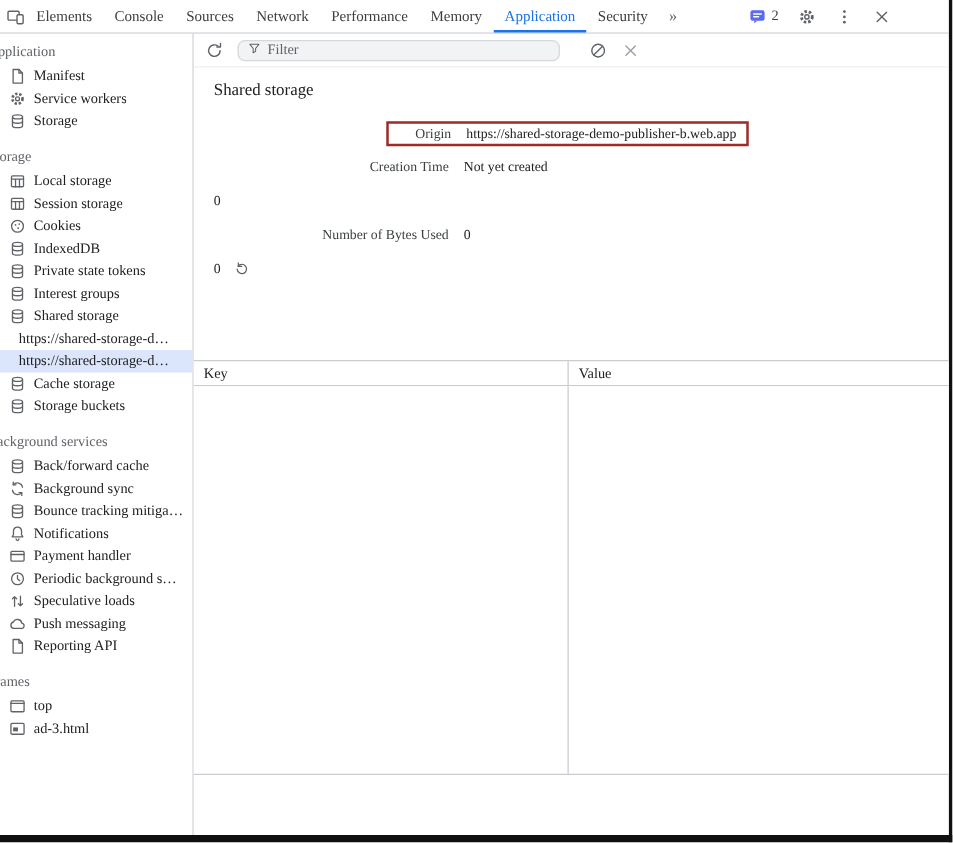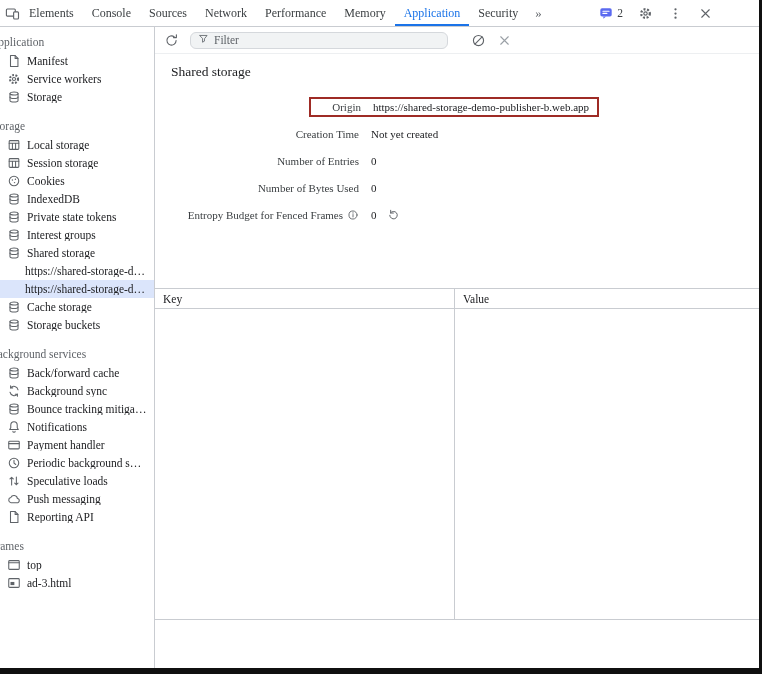--- a/index.html
+++ b/index.html
@@ -26,21 +26,21 @@
   .issues .icon{width:14px;height:14px}
   .issues-count{font-size:11.5px;color:#3c4043}
 
   
   .body{flex:1;display:flex;min-height:0}
   .sidebar{width:155px;flex:none;border-right:1px solid #c9ccd1;padding-top:7px;overflow:hidden;font-size:11.5px;background:#fff}
   .section{margin-bottom:12px}
   .section-title{color:#5f6368;padding:2px 0 4px;margin-left:-10px;white-space:nowrap;cursor:pointer}
   .tree-item{display:flex;align-items:center;height:18px;padding-left:7px;white-space:nowrap;cursor:pointer;color:#202124}
   .tree-item .icon{width:14px;height:14px;margin-right:6px;flex:none}
-  .tree-item.child{padding-left:25px}
+  .tree-item.child{padding-left:15px}
   .tree-item.selected{background:var(--selection-bg,#dbe5fb)}
   .tree-label{overflow:hidden}
 
   
   .panel{flex:1;min-width:0;display:flex;flex-direction:column;background:#fff}
   .toolbar{height:27px;flex:none;display:flex;align-items:center;gap:11px;padding:0 9px;border-bottom:1px solid #edeff1}
   .filter-box{display:flex;gap:5px;height:17px;width:258px;background:#f1f3f4;border:1px solid #d5d8dc;border-radius:6px;padding:0 7px;cursor:text}
   .filter-box .icon{width:11px;height:11px;flex:none}
   .filter-box input{flex:1;border:0;background:none;outline:none;font:inherit;font-size:11.5px;color:#202124;min-width:0}
   .filter-box input::placeholder{color:#5f6368}
@@ -412,50 +412,37 @@
                 <div class="meta-label">
                   <span>Creation Time</span>
                 </div>
                 <div class="meta-value">
                   <span>Not yet created</span>
                 </div>
               </div>
             </div>
             <div class="meta-row">
               <div class="meta-inner">
-                <div class="meta-label">
-                  <span>Number of Entries</span>
-                </div>
                 <div class="meta-value">
                   <span>0</span>
                 </div>
               </div>
             </div>
             <div class="meta-row">
               <div class="meta-inner">
                 <div class="meta-label">
                   <span>Number of Bytes Used</span>
                 </div>
                 <div class="meta-value">
                   <span>0</span>
                 </div>
               </div>
             </div>
             <div class="meta-row">
               <div class="meta-inner">
-                <div class="meta-label">
-                  <span>Entropy Budget for Fenced Frames</span>
-                  <span class="icon">
-                    <svg viewBox="0 0 16 16">
-                      <circle cx="8" cy="8" r="5.4" fill="none" stroke="#5f6368" stroke-width="1.2" stroke-linecap="round" stroke-linejoin="round"></circle>
-                      <path d="M8 7.4v3.2" fill="none" stroke="#5f6368" stroke-width="1.2" stroke-linecap="round" stroke-linejoin="round"></path>
-                      <circle cx="8" cy="5.2" r="0.8" fill="#5f6368"></circle>
-                    </svg>
-                  </span>
-                </div>
                 <div class="meta-value">
                   <span>0</span>
                   <span class="icon reset-btn">
                     <svg viewBox="0 0 16 16">
                       <path d="M4.2 6.2A4.6 4.6 0 1 1 3.4 9" fill="none" stroke="#5f6368" stroke-width="1.2" stroke-linecap="round" stroke-linejoin="round"></path>
                       <path d="M4.5 2.8v3.4H7.9" fill="none" stroke="#5f6368" stroke-width="1.2" stroke-linecap="round" stroke-linejoin="round"></path>
                     </svg>
                   </span>
                 </div>
               </div>

